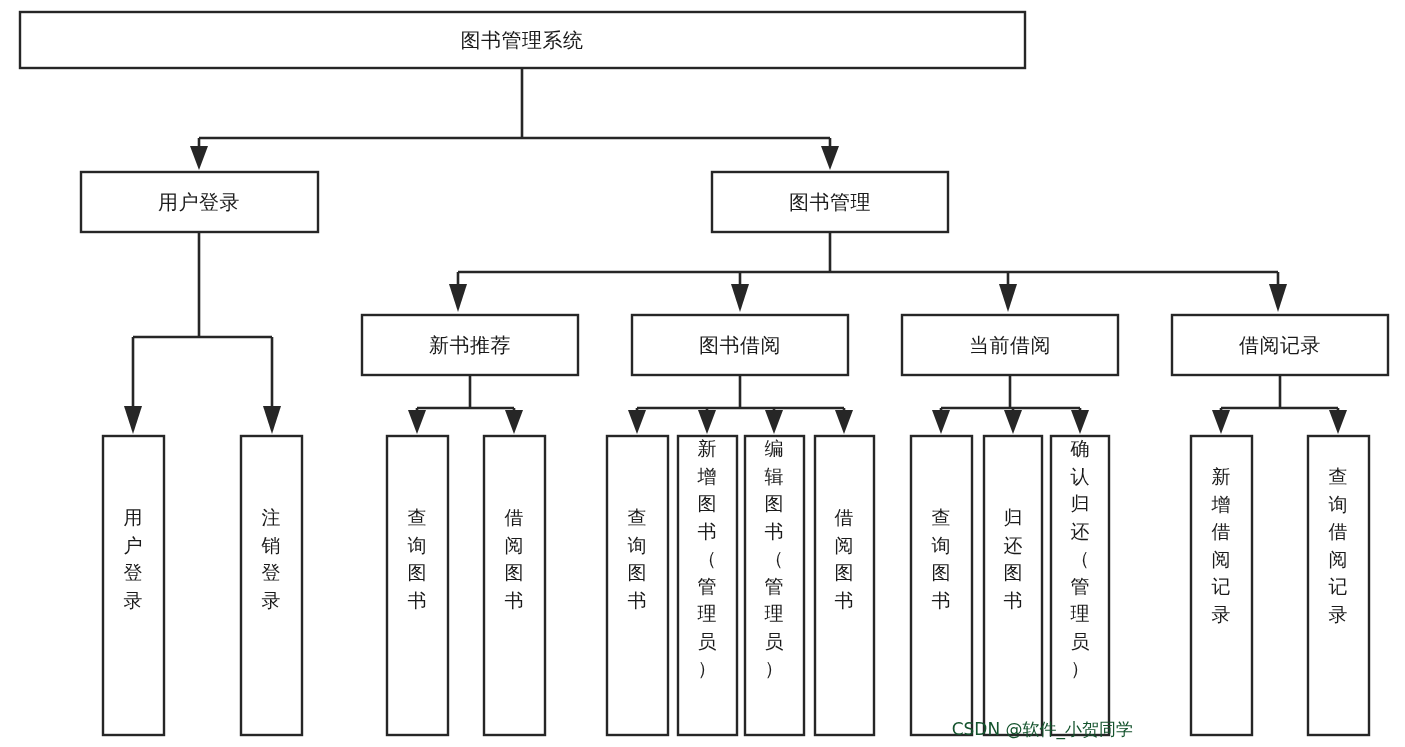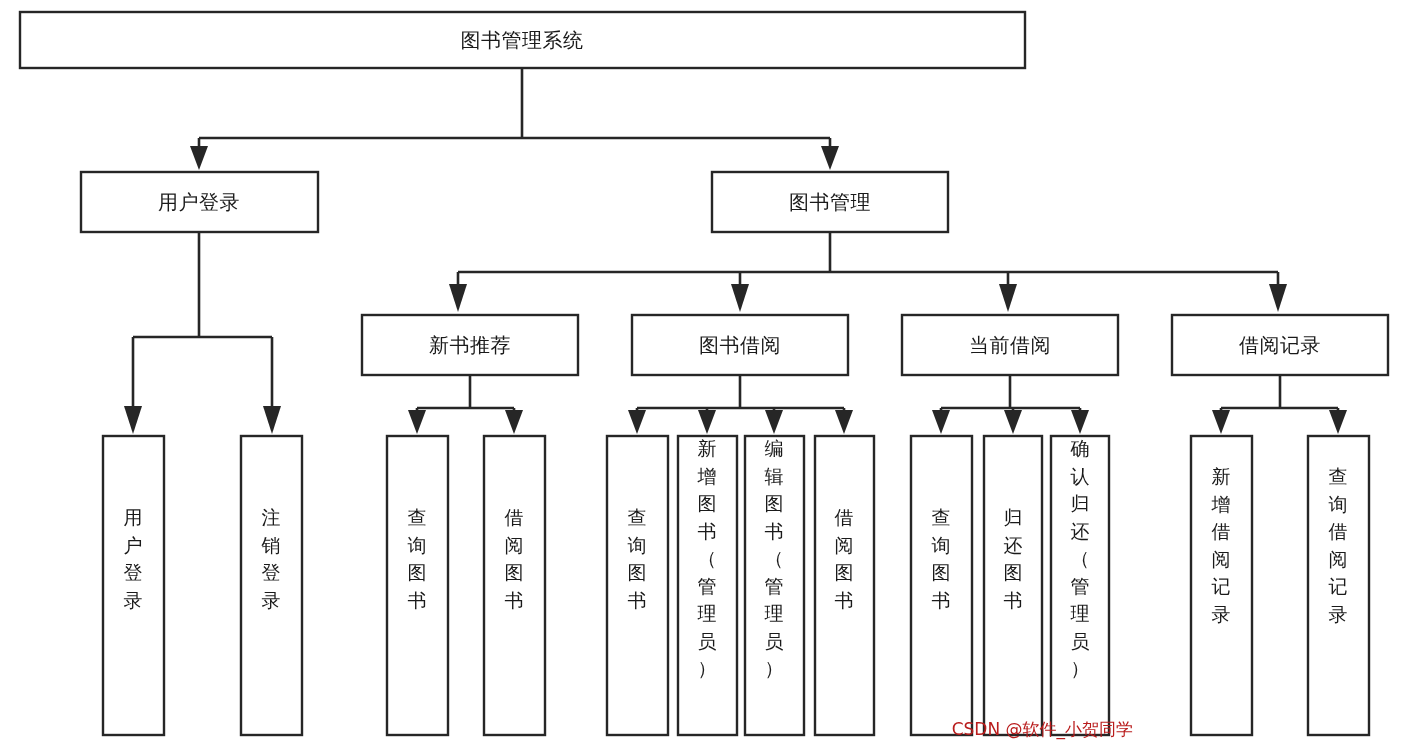--- a/index.html
+++ b/index.html
@@ -55,21 +55,21 @@
     font-size: 19px;
     fill: #1a1a1a;
     text-anchor: middle;
   }
   .watermark {
     position: absolute;
     right: 8px;
     bottom: 6px;
     font-family: "DejaVu Sans", "Liberation Sans", sans-serif;
     font-size: 17px;
-    color: #b91c1c;
+    color: #14532d;
     white-space: nowrap;
     pointer-events: none;
   }
 </style>
 </head>
 <body>
 
 <div id="diagram-root">
   <svg id="chart-svg" viewBox="0 0 1405 747" xmlns="http://www.w3.org/2000/svg">
 

